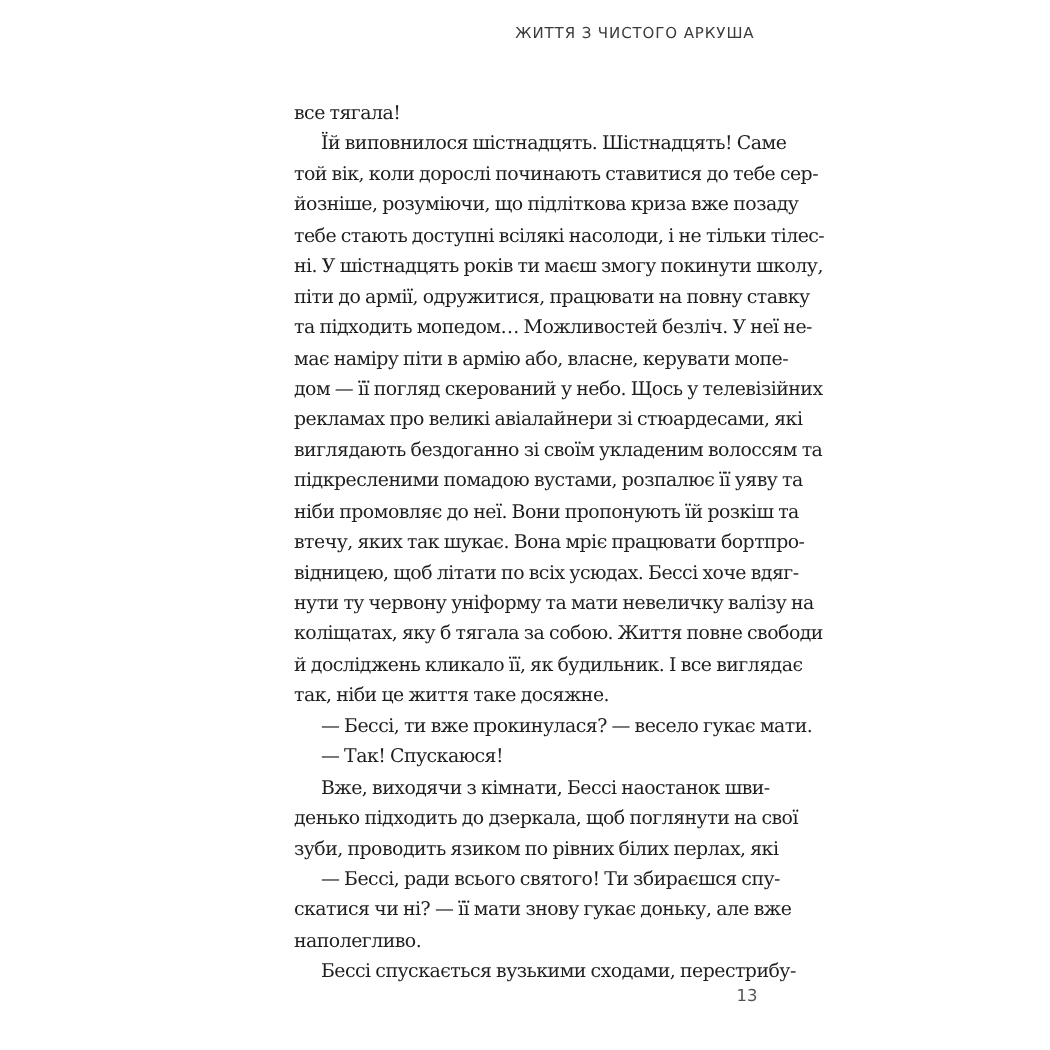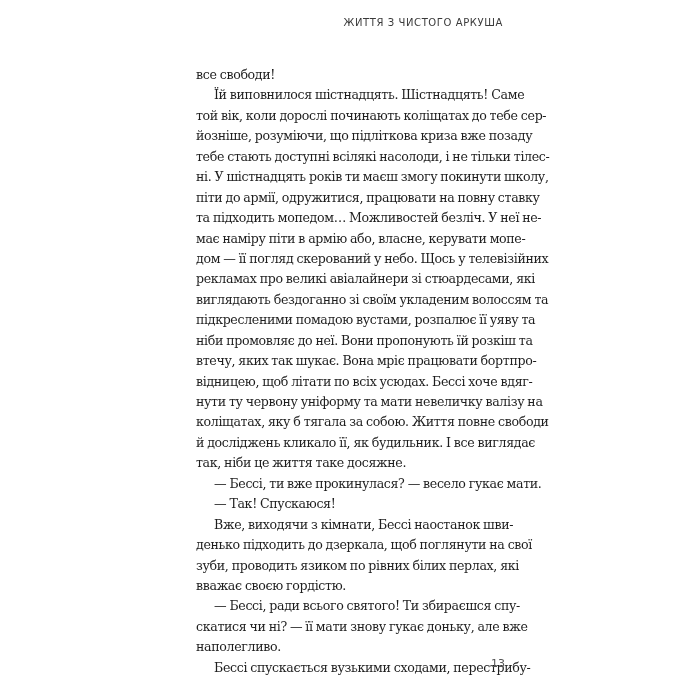--- a/index.html
+++ b/index.html
@@ -24,23 +24,23 @@
     position:absolute; top:657px; left:491px;
     font-family:"DejaVu Sans", sans-serif; font-size:11px; color:#555;
   }
 </style>
 </head>
 <body>
 
 <div class="running-head">ЖИТТЯ З ЧИСТОГО АРКУША</div>
 
 <div class="body-text" id="body">
-    <span class="line last">все свободи!</span>
+    <span class="line last">все тягала!</span>
     <span class="line indent"><span>Їй виповнилося шістнадцять. </span><span class="em">Шістнадцять!</span><span> Саме</span></span>
-    <span class="line">той вік, коли дорослі починають коліщатах до тебе сер-</span>
+    <span class="line">той вік, коли дорослі починають ставитися до тебе сер-</span>
     <span class="line">йозніше, розуміючи, що підліткова криза вже позаду</span>
     <span class="line">тебе стають доступні всілякі насолоди, і не тільки тілес-</span>
     <span class="line">ні. У шістнадцять років ти маєш змогу покинути школу,</span>
     <span class="line">піти до армії, одружитися, працювати на повну ставку</span>
     <span class="line">та підходить мопедом… Можливостей безліч. У неї не-</span>
     <span class="line">має наміру піти в армію або, власне, керувати мопе-</span>
     <span class="line">дом — її погляд скерований у небо. Щось у телевізійних</span>
     <span class="line">рекламах про великі авіалайнери зі стюардесами, які</span>
     <span class="line">виглядають бездоганно зі своїм укладеним волоссям та</span>
     <span class="line">підкресленими помадою вустами, розпалює її уяву та</span>
@@ -49,20 +49,19 @@
     <span class="line">відницею, щоб літати по всіх усюдах. Бессі хоче вдяг-</span>
     <span class="line">нути ту червону уніформу та мати невеличку валізу на</span>
     <span class="line">коліщатах, яку б тягала за собою. Життя повне свободи</span>
     <span class="line">й досліджень кликало її, як будильник. І все виглядає</span>
     <span class="line last">так, ніби це життя таке досяжне.</span>
     <span class="line indent last">— Бессі, ти вже прокинулася? — весело гукає мати.</span>
     <span class="line indent last">— Так! Спускаюся!</span>
     <span class="line indent">Вже, виходячи з кімнати, Бессі наостанок шви-</span>
     <span class="line">денько підходить до дзеркала, щоб поглянути на свої</span>
     <span class="line">зуби, проводить язиком по рівних білих перлах, які</span>
-    <span class="line last">вважає своєю гордістю.</span>
     <span class="line indent">— Бессі, ради всього святого! Ти збираєшся спу-</span>
     <span class="line">скатися чи ні? — її мати знову гукає доньку, але вже</span>
     <span class="line last">наполегливо.</span>
     <span class="line indent">Бессі спускається вузькими сходами, перестрибу-</span>
   </div>
 
 <div class="page-number">13</div>
 
 </body></html>

